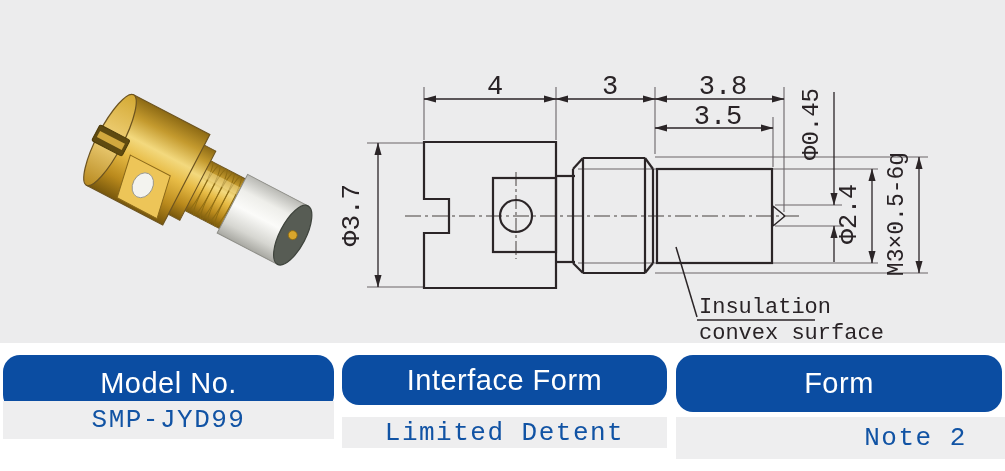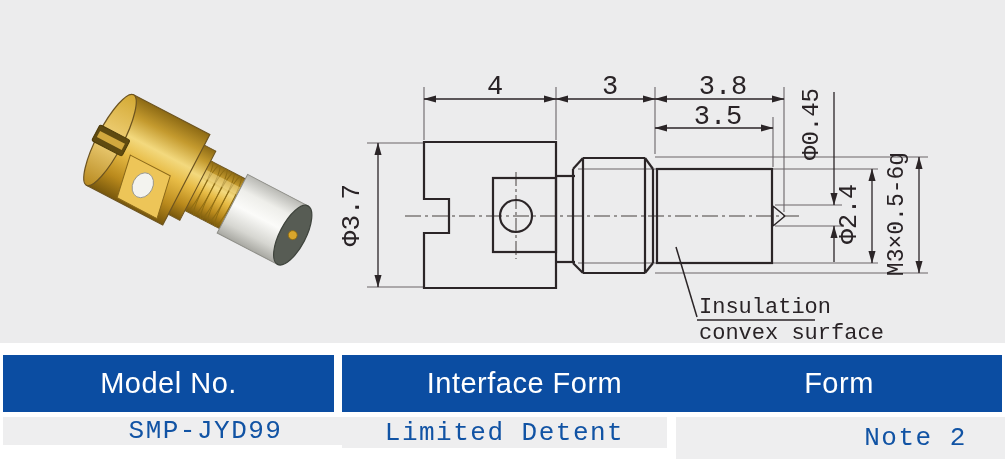--- a/index.html
+++ b/index.html
@@ -12,21 +12,21 @@
   .outline{stroke:#2b2527;stroke-width:2.2;fill:none;stroke-linejoin:miter;}
   .outline-thin{stroke:#2b2527;stroke-width:1.5;fill:none;}
   .ext{stroke:#6b6568;stroke-width:1.1;fill:none;}
   .dim{stroke:#2b2527;stroke-width:1.3;fill:none;}
   .cl{stroke:#46403f;stroke-width:1.1;fill:none;stroke-dasharray:16 4 3 4;}
   .cl2{stroke:#46403f;stroke-width:1;fill:none;stroke-dasharray:14 3 3 3;}
   .dimtxt{font-family:"Liberation Mono","DejaVu Sans Mono",monospace;fill:#292326;}
 
   
   .th{position:absolute;background:#0b4da2;color:#ffffff;display:flex;align-items:center;
-      justify-content:center;font-size:29px;letter-spacing:0.5px;}
+      justify-content:center;font-size:29px;letter-spacing:0.5px;border-radius:17px;}
   .td{position:absolute;background:#eeeeef;color:#1153a4;display:flex;align-items:center;
       justify-content:center;font-family:"Liberation Mono","DejaVu Sans Mono",monospace;
       font-size:26px;letter-spacing:1.5px;}
 </style>
 </head>
 <body>
 
 <div class="canvas">
 
   <div class="drawing-area">
@@ -162,21 +162,21 @@
         <text class="dimtxt" x="856" y="214" font-size="25" text-anchor="middle" transform="rotate(-90 856 214)">Φ2.4</text>
         <text class="dimtxt" x="903" y="214" font-size="23" text-anchor="middle" transform="rotate(-90 903 214)">M3×0.5-6g</text>
         <text class="dimtxt" x="699" y="313" font-size="22">Insulation</text>
         <text class="dimtxt" x="699" y="339" font-size="22">convex surface</text>
       </g>
     </svg>
   </div>
 
   <div>
     <div class="th" style="left:3px;top:355px;width:331px;height:57px;">Model No.</div>
-    <div class="th" style="left:342px;top:355px;width:325px;height:57px;padding-left:20px;">Interface Form</div>
+    <div class="th" style="left:342px;top:355px;width:325px;height:50px;">Interface Form</div>
     <div class="th" style="left:676px;top:355px;width:326px;height:57px;">Form</div>
 
-    <div class="td" style="left:3px;top:417px;width:331px;height:28px;padding-left:37px;">SMP-JYD99</div>
+    <div class="td" style="left:3px;top:401px;width:331px;height:38px;">SMP-JYD99</div>
     <div class="td" style="left:342px;top:417px;width:325px;height:31px;">Limited Detent</div>
     <div class="td" style="left:676px;top:417px;width:391px;height:42px;padding-left:44px;">Note 2</div>
   </div>
 
 </div>
 
 </body></html>

